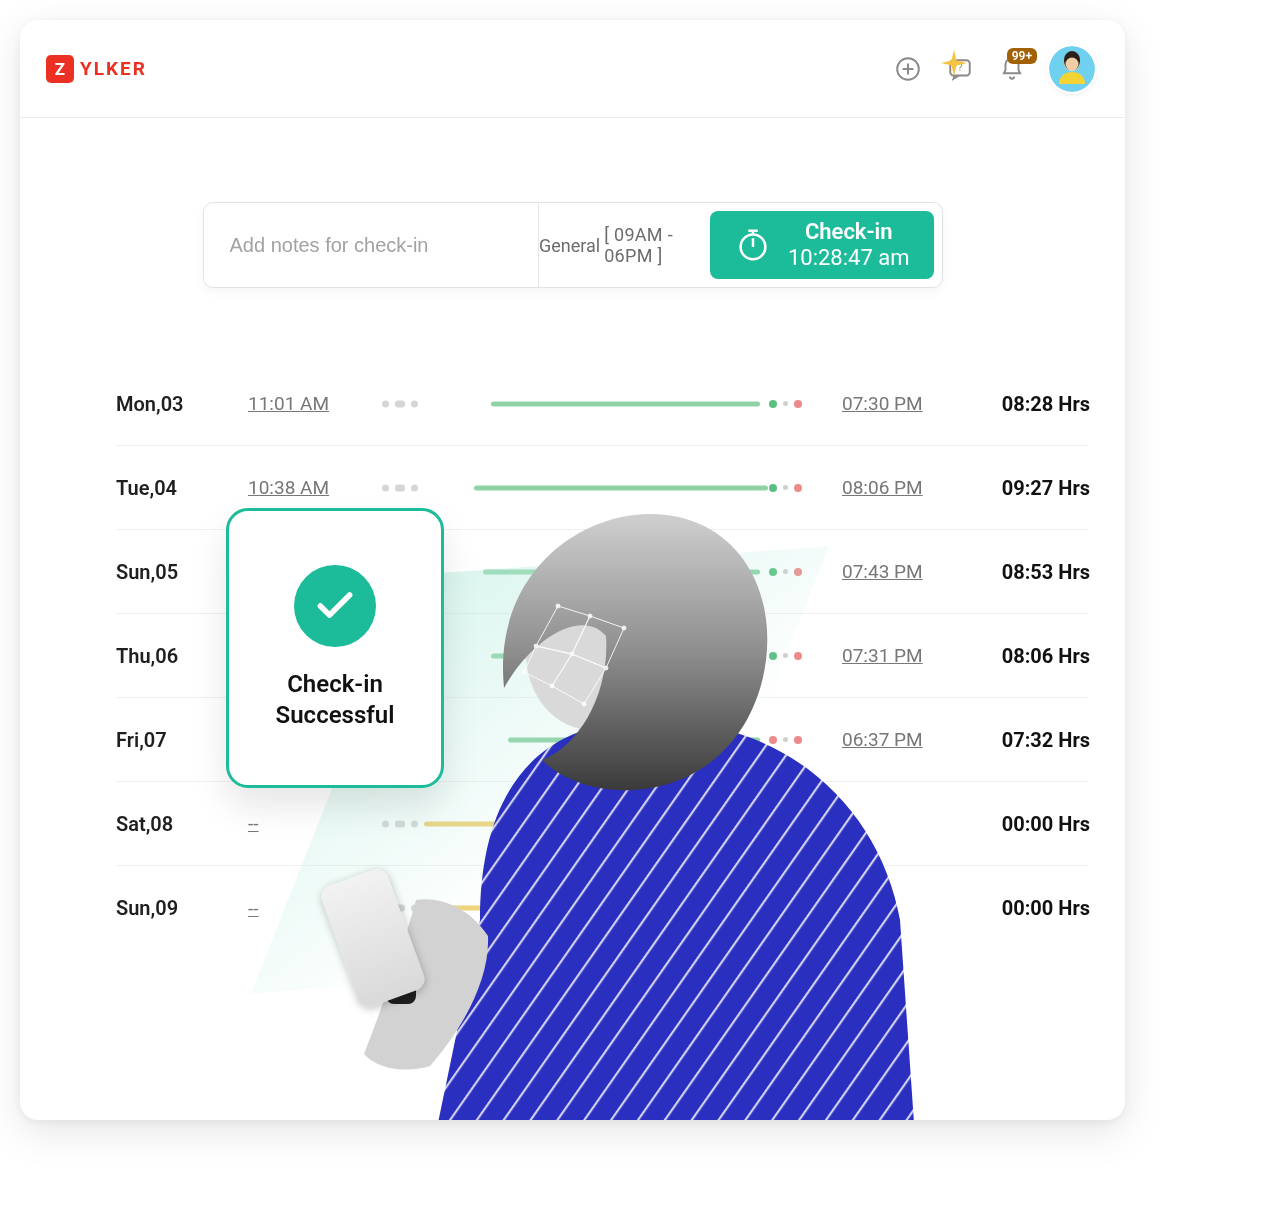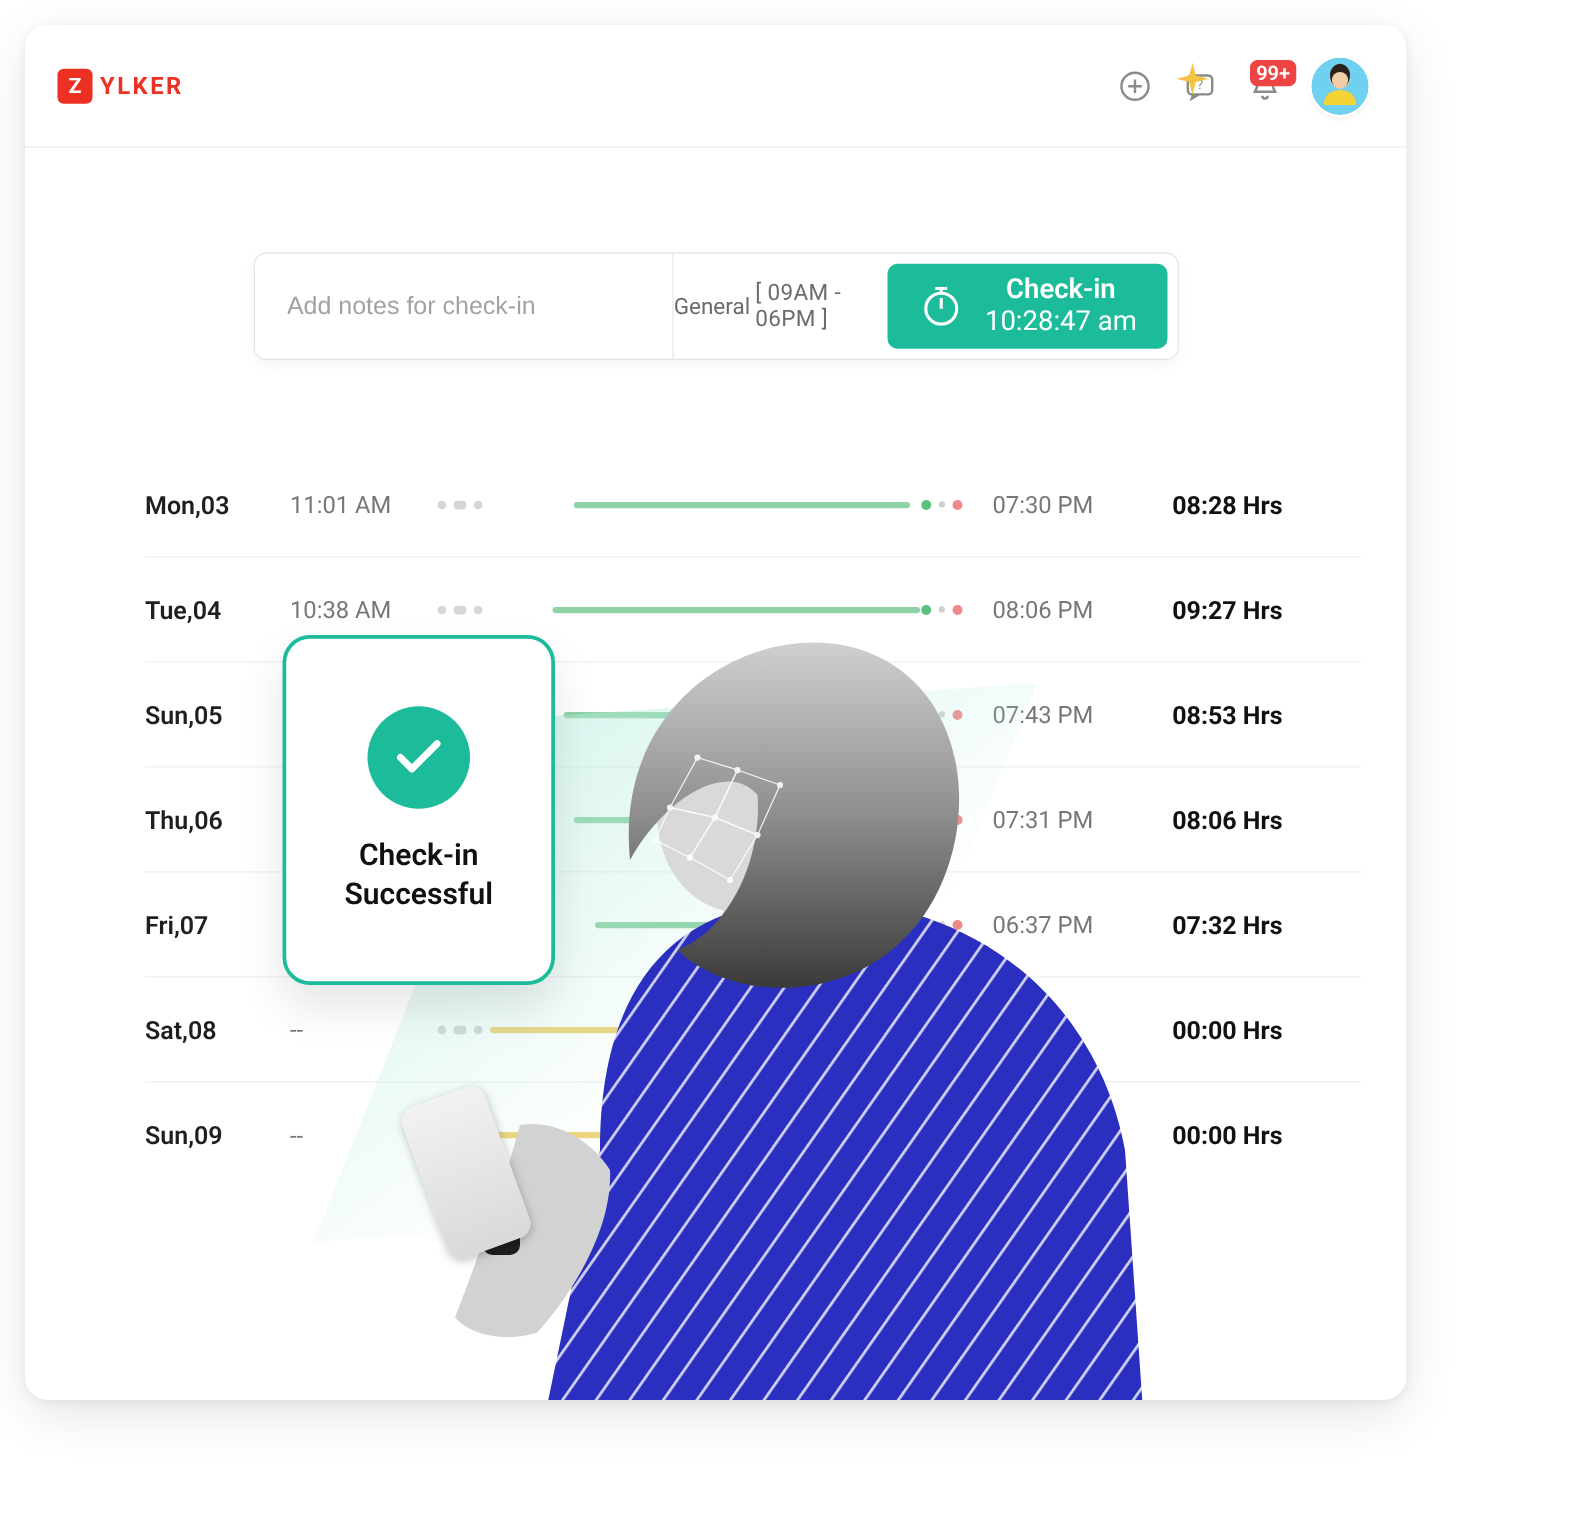--- a/index.html
+++ b/index.html
@@ -39,21 +39,21 @@
     .logo-text { color: #ed3024; font-weight: 700; letter-spacing: 2px; font-size: 19px; }
     .header-actions { display: flex; align-items: center; gap: 22px; }
     .hicon {
       width: 30px; height: 30px; display: flex; align-items: center; justify-content: center;
       color: #8a8a8a; position: relative;
     }
     .hicon svg { width: 26px; height: 26px; }
     .sparkle { position: absolute; top: -4px; left: -4px; width: 10px; height: 10px; }
     .badge {
       position: absolute; top: -6px; right: -10px;
-      background: #ef4444; color: #fff; font-size: 16px; font-weight: 600;
+      background: #a16207; color: #fff; font-size: 12px; font-weight: 600;
       padding: 1px 5px; border-radius: 6px;
     }
     .avatar {
       width: 46px; height: 46px; border-radius: 50%; overflow: hidden;
       box-shadow: 0 0 0 2px #fff, 0 2px 6px rgba(0,0,0,0.1);
     }
     .avatar svg { width: 100%; height: 100%; }
 
     .checkin-bar {
       margin: 84px auto 0; width: 740px; height: 86px;
@@ -81,28 +81,28 @@
     .checkin-text { display: flex; flex-direction: column; align-items: center; line-height: 1.2; }
     .checkin-label { font-size: 22px; font-weight: 600; }
     .checkin-time { font-size: 22px; }
 
     .attendance {
       margin: 74px 36px 0 96px;
     }
     .row {
       display: grid;
       grid-template-columns: 92px 94px 420px 88px 120px;
-      column-gap: 24px;
+      column-gap: 40px;
       align-items: center;
       height: 84px;
       border-bottom: 1px solid #f0f0f0;
     }
     .row:last-child { border-bottom: none; }
     .col-day { font-size: 20px; font-weight: 600; color: #1f1f1f; }
-    .col-in, .col-out { font-size: 19px; color: #777; }
+    .col-in, .col-out { font-size: 19px; color: #777; text-decoration: underline; }
     .col-total { font-size: 20px; font-weight: 700; color: #111; text-align: right; }
     .timeline { position: relative; height: 24px; }
     .dots-lead { position: absolute; left: 0; top: 50%; transform: translateY(-50%); display: flex; gap: 6px; align-items: center; }
     .dots-lead span { width: 7px; height: 7px; border-radius: 50%; background: #d6d6d6; }
     .dots-lead .short { width: 10px; height: 7px; border-radius: 3px; }
     .bar-green {
       position: absolute; top: 50%; transform: translateY(-50%);
       height: 5px; border-radius: 3px; background: #8fd2a5;
     }
     .bar-yellow {

